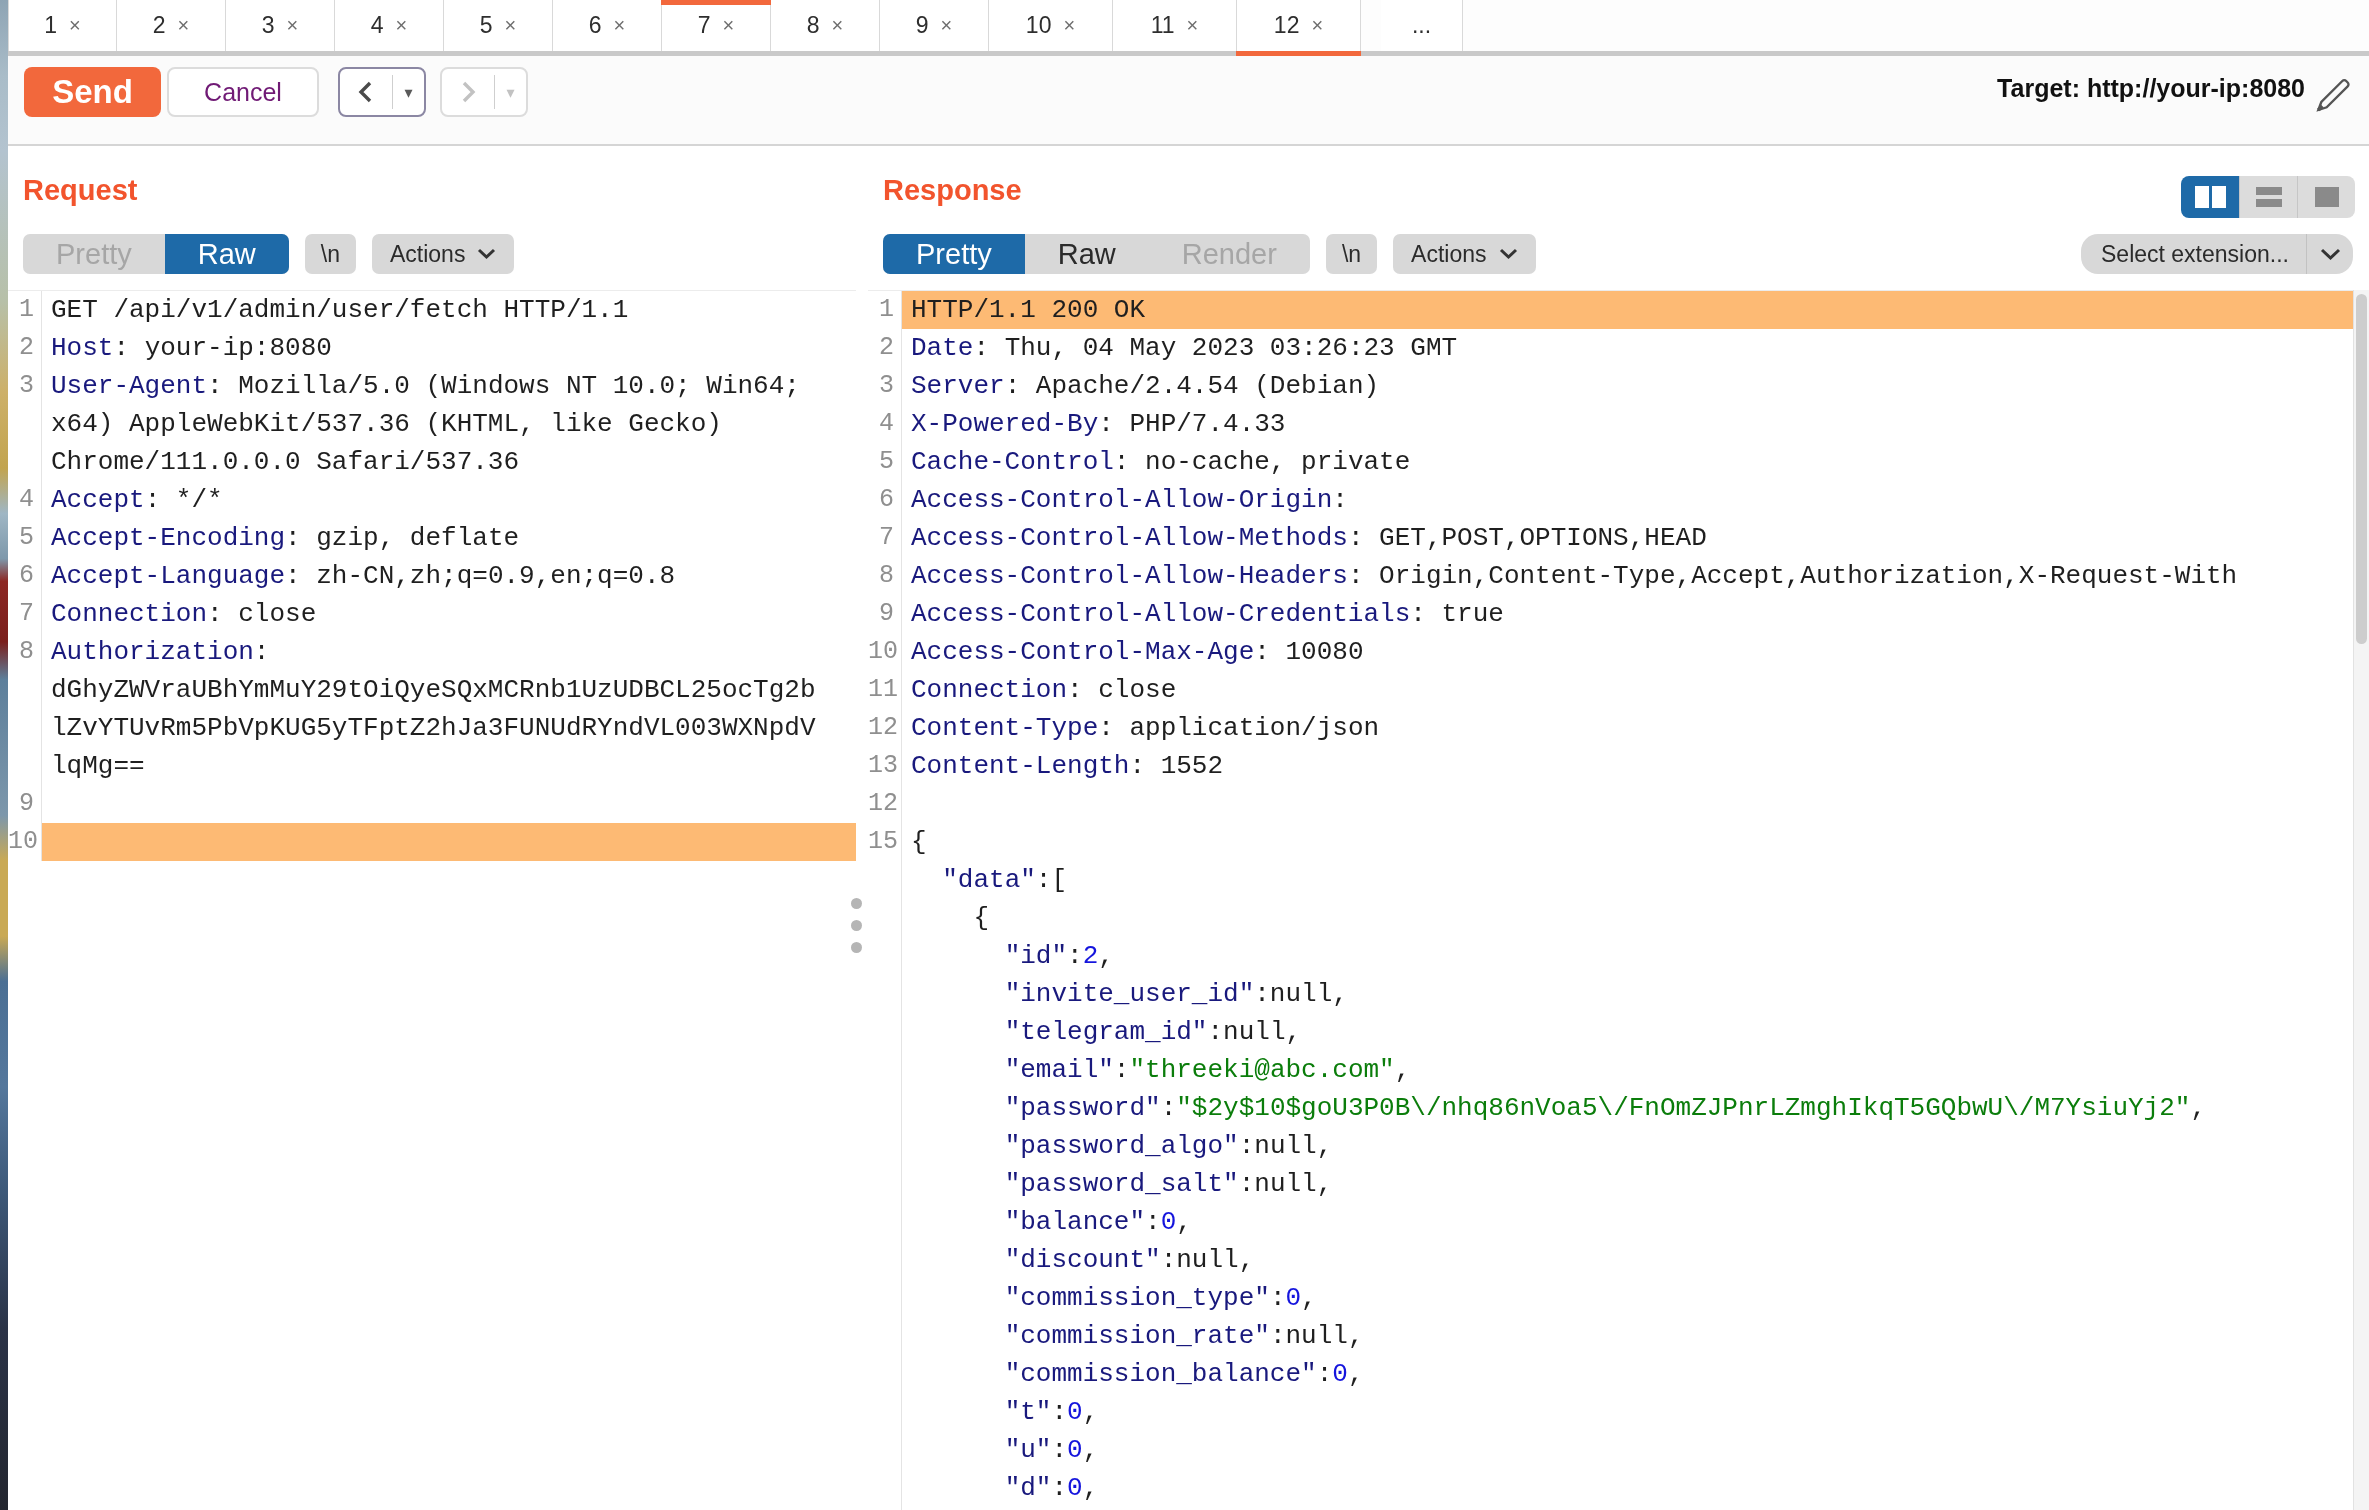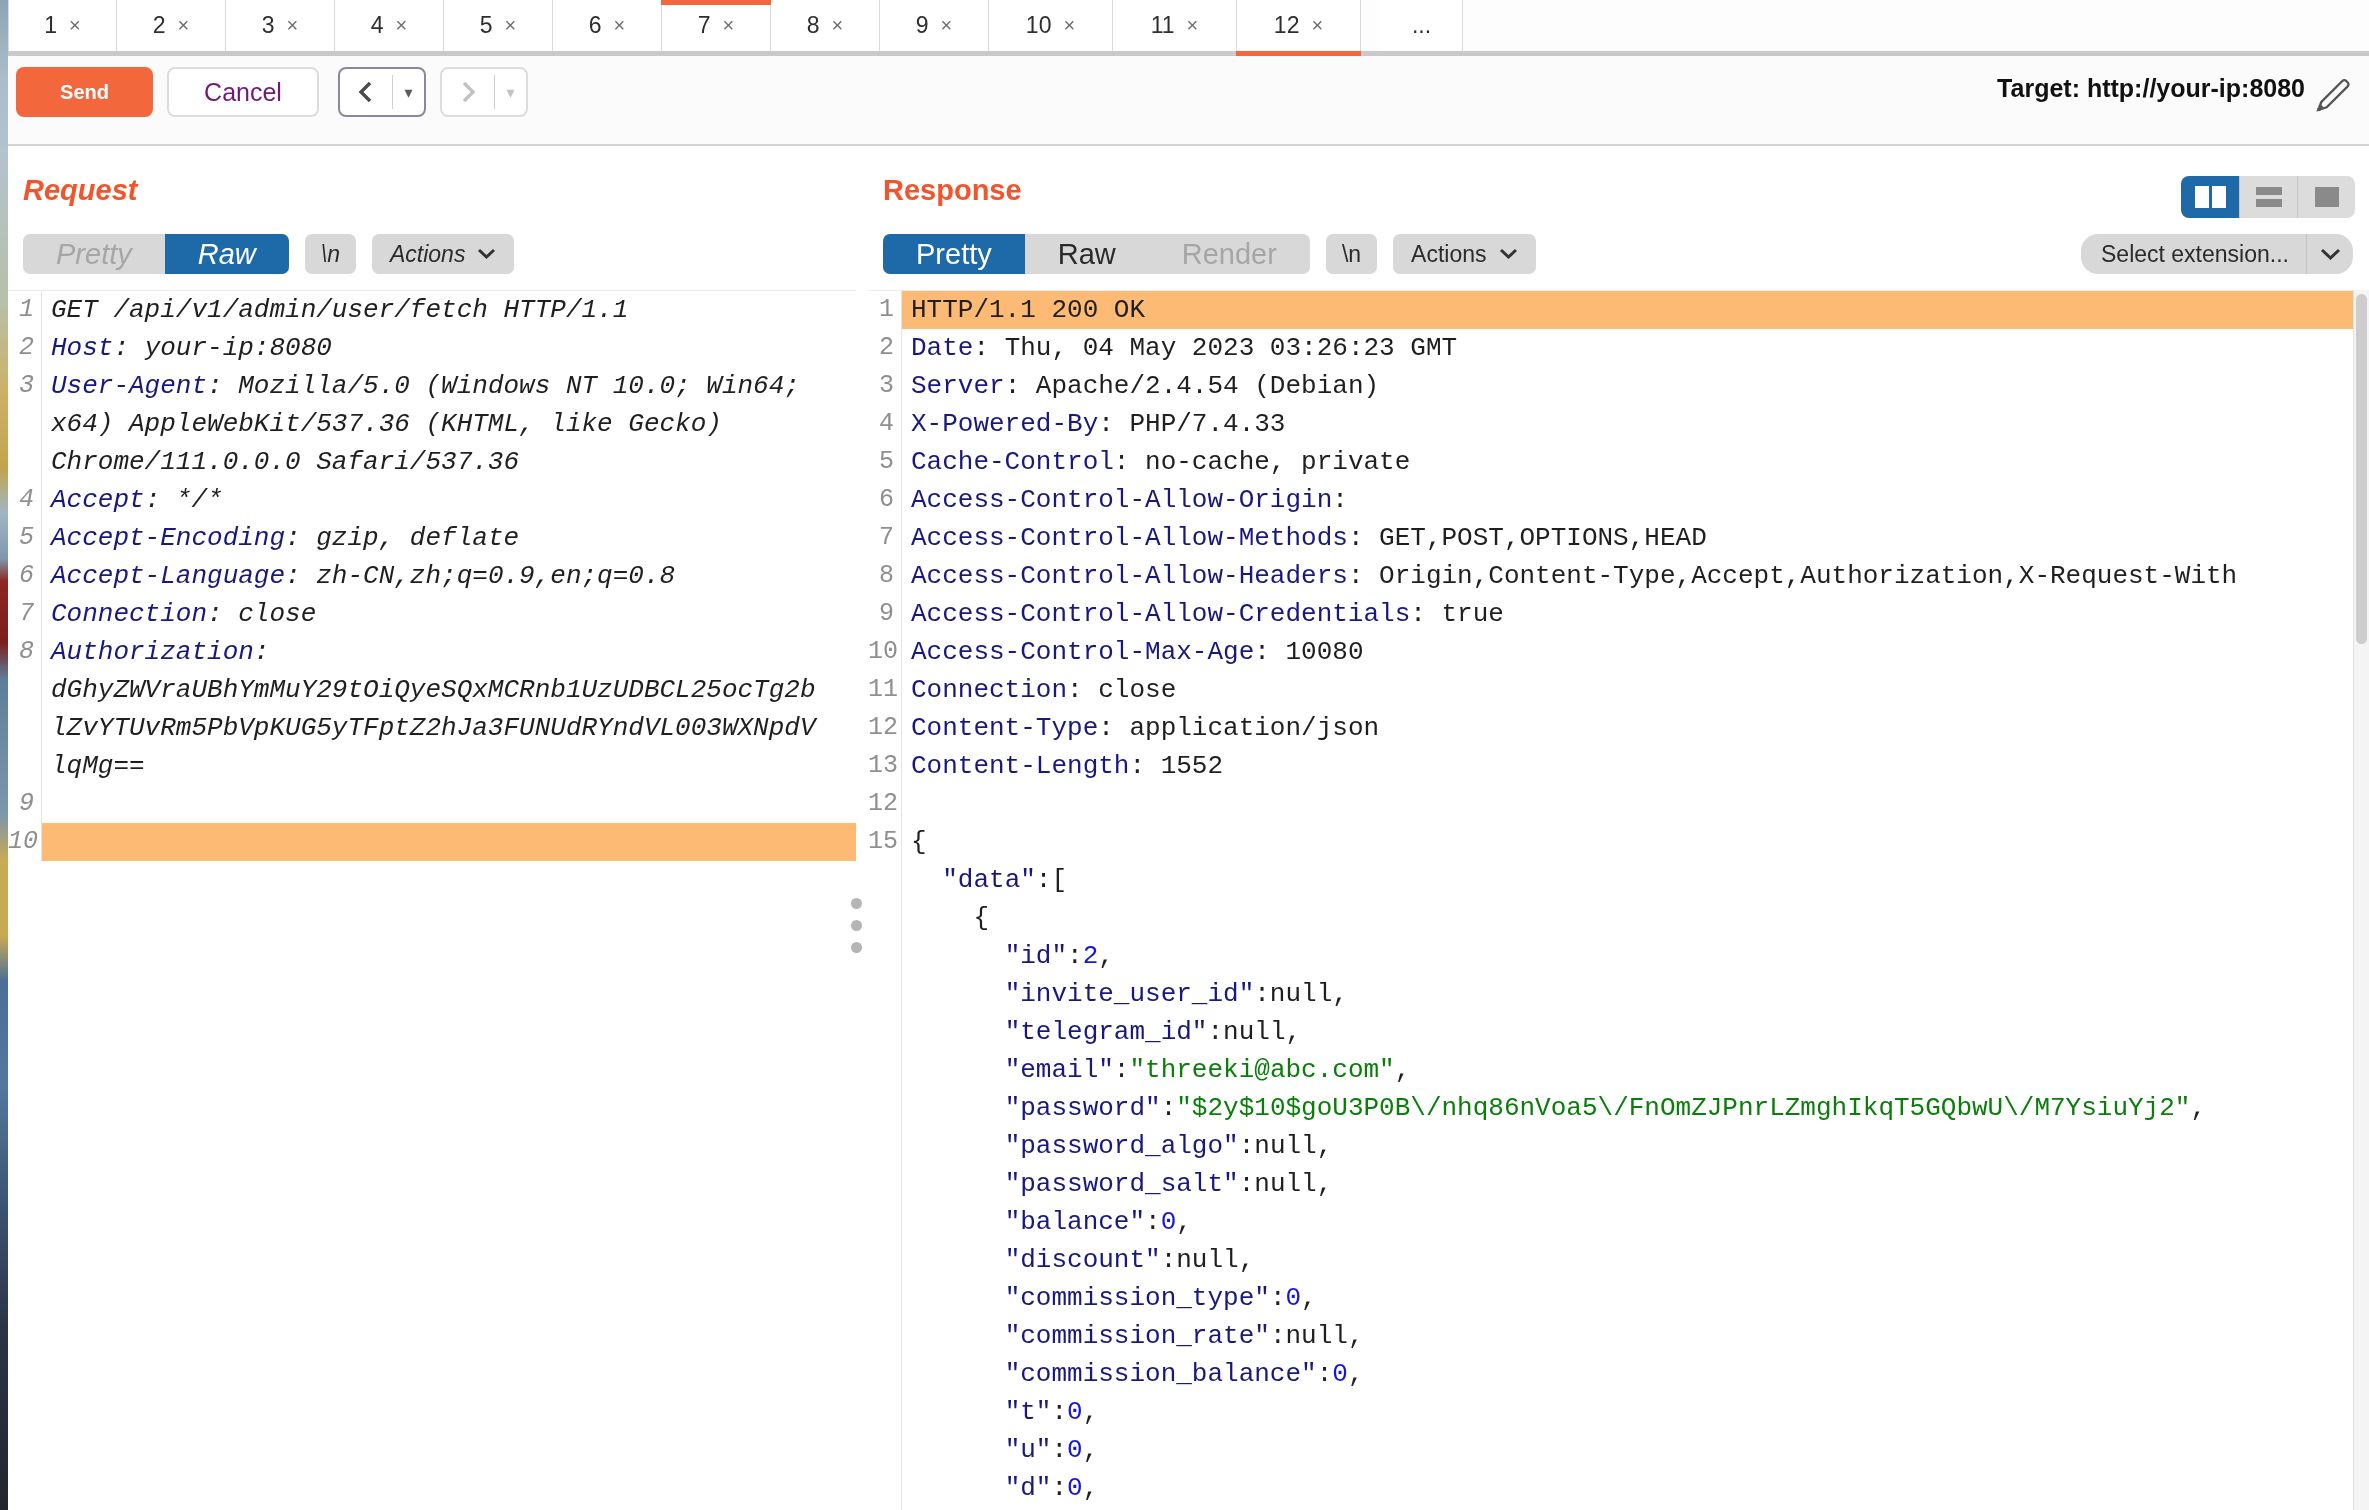--- a/index.html
+++ b/index.html
@@ -32,42 +32,42 @@
   .rtab .tnum { font-size:23px; color:#2e2e2e; }
   .rtab .tclose { font-size:20px; color:#6e6e6e; }
   .rtab.alert::before { content:""; position:absolute; top:0; left:-1px; right:-1px; height:5px; background:#f2683c; }
   .rtab.selected::after { content:""; position:absolute; bottom:-5px; left:-1px; right:-1px; height:5px; background:#f2683c; z-index:6; }
   .rtab-overflow { width:82px; position:relative; height:51px; background:#ffffff; border-right:1px solid #d9d9d9;
     display:flex; align-items:center; justify-content:center; font-size:23px; color:#2e2e2e; }
 
   
   .toolbar { position:absolute; left:8px; top:56px; right:0; height:90px; background:#fbfbfb; border-bottom:2px solid #d5d5d5; z-index:2; }
   .btn-send {
-    position:absolute; left:8px; top:11px; width:137px; height:50px;
-    background:#f2683c; color:#ffffff; font-weight:bold; font-size:20px;
+    position:absolute; left:16px; top:11px; width:137px; height:50px;
+    background:#f2683c; color:#ffffff; font-weight:bold; font-size:33px;
     border:none; border-radius:8px; display:flex; align-items:center; justify-content:center; cursor:pointer;
   }
   .btn-cancel {
     position:absolute; left:159px; top:11px; width:152px; height:50px;
     background:#ffffff; color:#701a75; font-size:25px;
     border:2px solid #dcdcdc; border-radius:8px; display:flex; align-items:center; justify-content:center; cursor:pointer;
   }
   .nav-group { position:absolute; top:11px; height:50px; width:88px; background:#ffffff; border-radius:8px; display:flex; align-items:center; }
   .nav-back { left:330px; border:2px solid #8b87a3; }
   .nav-fwd  { left:432px; border:2px solid #dcdcdc; }
   .nav-main { width:52px; display:flex; align-items:center; justify-content:center; }
   .nav-div { width:1px; height:34px; background:#cfcfcf; }
   .nav-caret { flex:1; text-align:center; font-size:16px; color:#5a5a5a; }
   .nav-fwd .nav-caret { color:#c2c2c2; }
   .target-label { position:absolute; right:64px; top:18px; font-size:25px; font-weight:bold; color:#111111; }
   .pencil { position:absolute; right:16px; top:16px; }
 
   
   .panel { position:absolute; top:148px; background:#ffffff; }
-  .panel-request { left:8px; width:848px; height:1362px;font-style:italic; }
+  .panel-request { left:8px; width:848px; height:1362px; }
   .panel-response { left:868px; right:0; bottom:0; }
   .panel-title { position:absolute; top:26px; left:15px; font-size:29px; font-weight:bold; color:#f2542d; }
 
   .seg-row { position:absolute; top:86px; left:15px; display:flex; align-items:center; gap:16px; }
   .pill { display:flex; border-radius:7px; overflow:hidden; background:#d8d8d8; height:40px; }
   .seg { padding:0 33px; font-size:29px; line-height:40px; color:#2b2b2b; cursor:pointer; }
   .seg.on { background:#1e6aa8; color:#ffffff; }
   .seg.dim { color:#a6a6a6; }
   .pill-single { border-radius:7px; background:#d8d8d8; height:40px; font-size:23px; line-height:40px; padding:0 16px; color:#2b2b2b; cursor:pointer; }
   .pill-actions { display:flex; align-items:center; gap:12px; border-radius:7px; background:#d8d8d8; height:40px; padding:0 18px; font-size:23px; color:#2b2b2b; cursor:pointer; }

